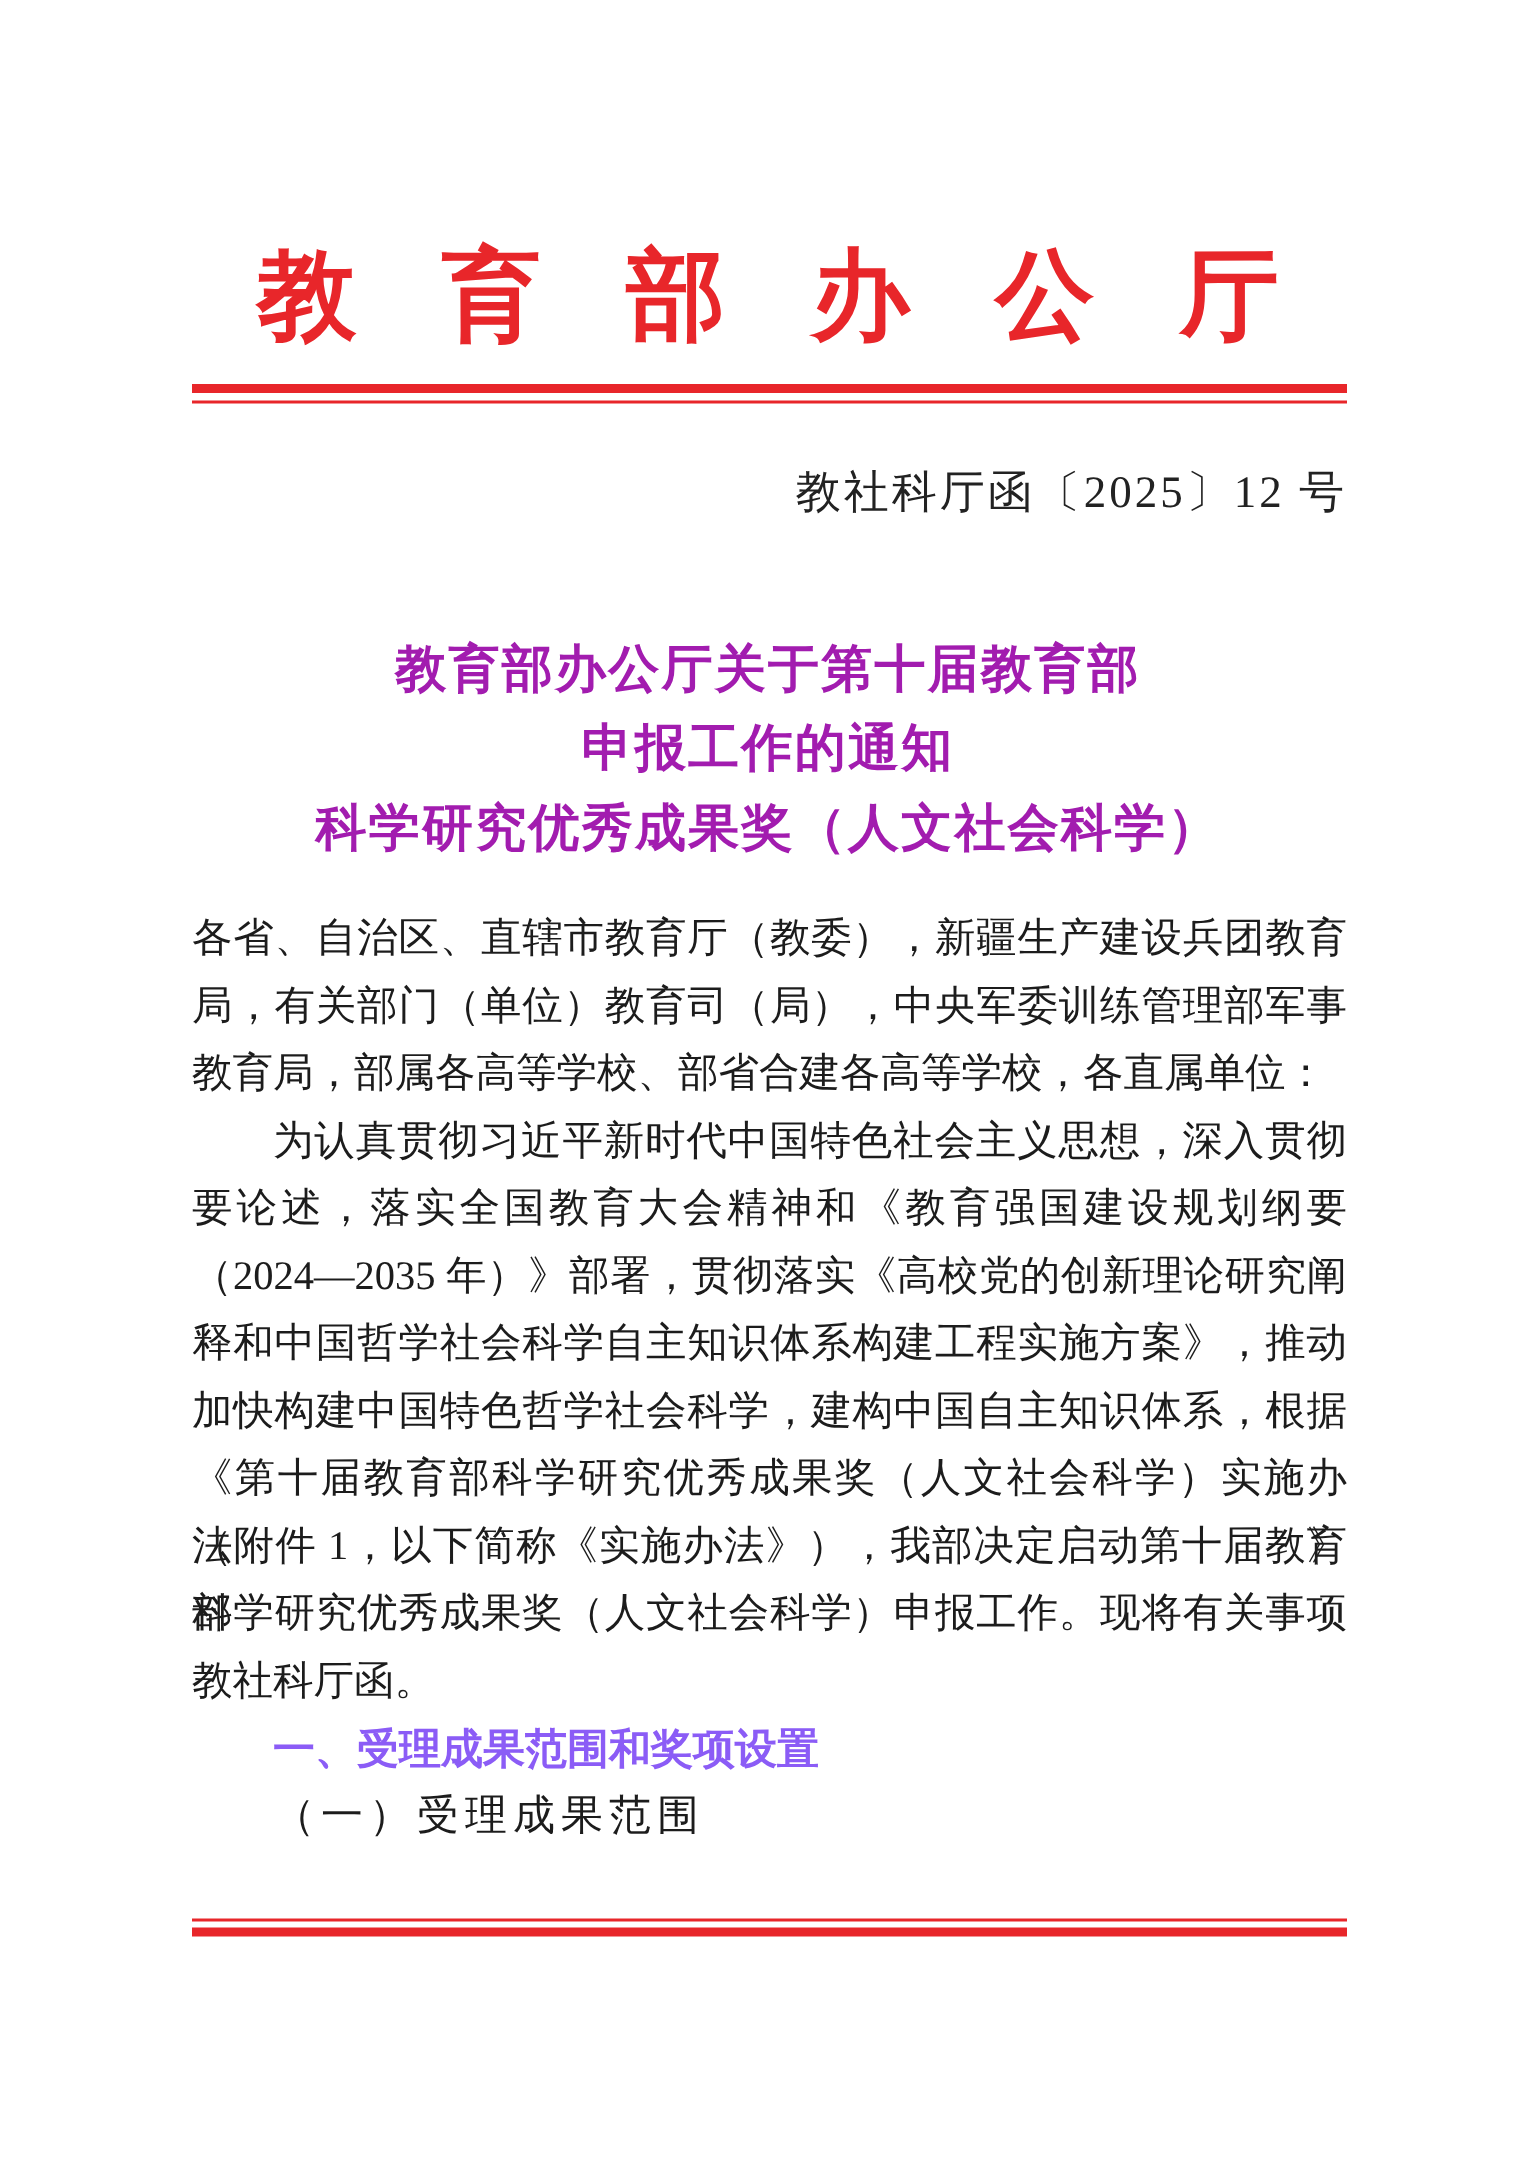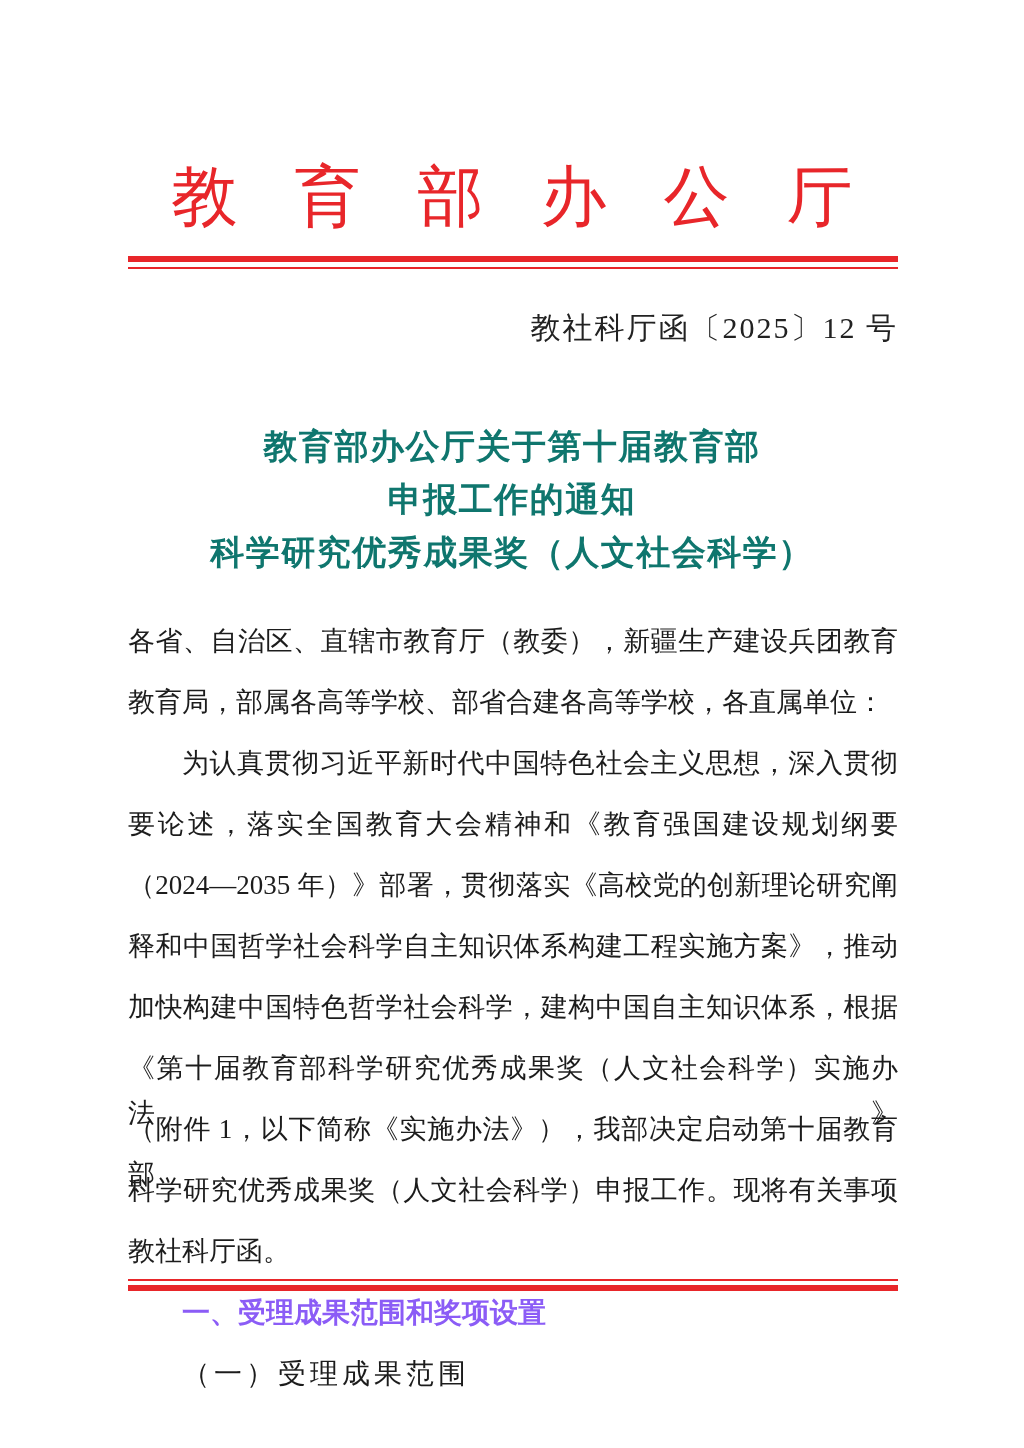--- a/index.html
+++ b/index.html
@@ -8,21 +8,21 @@
     width:1024px; height:1448px;
     background:#ffffff;
     font-family:"Liberation Serif","DejaVu Serif",serif;
     color:#1c1c1c;
     overflow:hidden;
   }
   
   .letterhead {
     position:absolute; top:152px; left:0; width:1024px;
     text-align:center;
-    font-size:66px; font-weight:400;
+    font-size:66px; font-weight:700;
     color:var(--accent-red,#e8262a);
     letter-spacing:57px; text-indent:57px;
     white-space:nowrap;
   }
   .rule { position:absolute; left:128px; width:770px; background:var(--accent-red,#e8262a); }
   .rule-top-thick  { top:256px; height:6px; }
   .rule-top-thin   { top:267px; height:2px; }
   .rule-bot-thin   { top:1279px; height:2px; }
   .rule-bot-thick  { top:1285px; height:6px; }
 
@@ -35,30 +35,30 @@
     color:#222222;
   }
 
   
   .title {
     position:absolute; top:420px; left:0; width:1024px;
     text-align:center;
     font-weight:700;
     font-size:34px; line-height:53px;
     letter-spacing:1.5px;
-    color:#0f766e;
+    color:#a21caf;
   }
 
   
   .body-block {
     position:absolute; top:603px; left:128px; width:770px;
     font-size:27px; line-height:45px;
     color:#1c1c1c;
   }
-  .line { height:45px; white-space:nowrap;margin-top:16px; }
+  .line { height:45px; white-space:nowrap; }
   .line.fill { white-space:normal; text-align:justify; text-align-last:justify; }
   .line.indent { text-indent:54px; }
   .line.heading {
     font-family:"Liberation Sans","DejaVu Sans",sans-serif;
     font-weight:700; text-indent:54px; font-size:28px;
     color:#8b5cf6;
   }
   .line.subheading {
     text-indent:54px; font-size:28px; letter-spacing:4px;
   }
@@ -76,20 +76,21 @@
   <div class="doc-number">教社科厅函〔2025〕12 号</div>
 
   <div class="title">
     <div>教育部办公厅关于第十届教育部</div>
     <div>申报工作的通知</div>
     <div>科学研究优秀成果奖（人文社会科学）</div>
   </div>
 
   <div class="body-block">
     <div class="line fill">各省、自治区、直辖市教育厅（教委），新疆生产建设兵团教育</div>
+    <div class="line fill">局，有关部门（单位）教育司（局），中央军委训练管理部军事</div>
     <div class="line">教育局，部属各高等学校、部省合建各高等学校，各直属单位：</div>
 
     <div class="line fill indent">为认真贯彻习近平新时代中国特色社会主义思想，深入贯彻</div>
     <div class="line fill">要论述，落实全国教育大会精神和《教育强国建设规划纲要</div>
     <div class="line fill">（2024—2035 年）》部署，贯彻落实《高校党的创新理论研究阐</div>
     <div class="line fill">释和中国哲学社会科学自主知识体系构建工程实施方案》，推动</div>
     <div class="line fill">加快构建中国特色哲学社会科学，建构中国自主知识体系，根据</div>
     <div class="line fill">《第十届教育部科学研究优秀成果奖（人文社会科学）实施办法》</div>
     <div class="line fill">（附件 1，以下简称《实施办法》），我部决定启动第十届教育部</div>
     <div class="line fill">科学研究优秀成果奖（人文社会科学）申报工作。现将有关事项</div>

